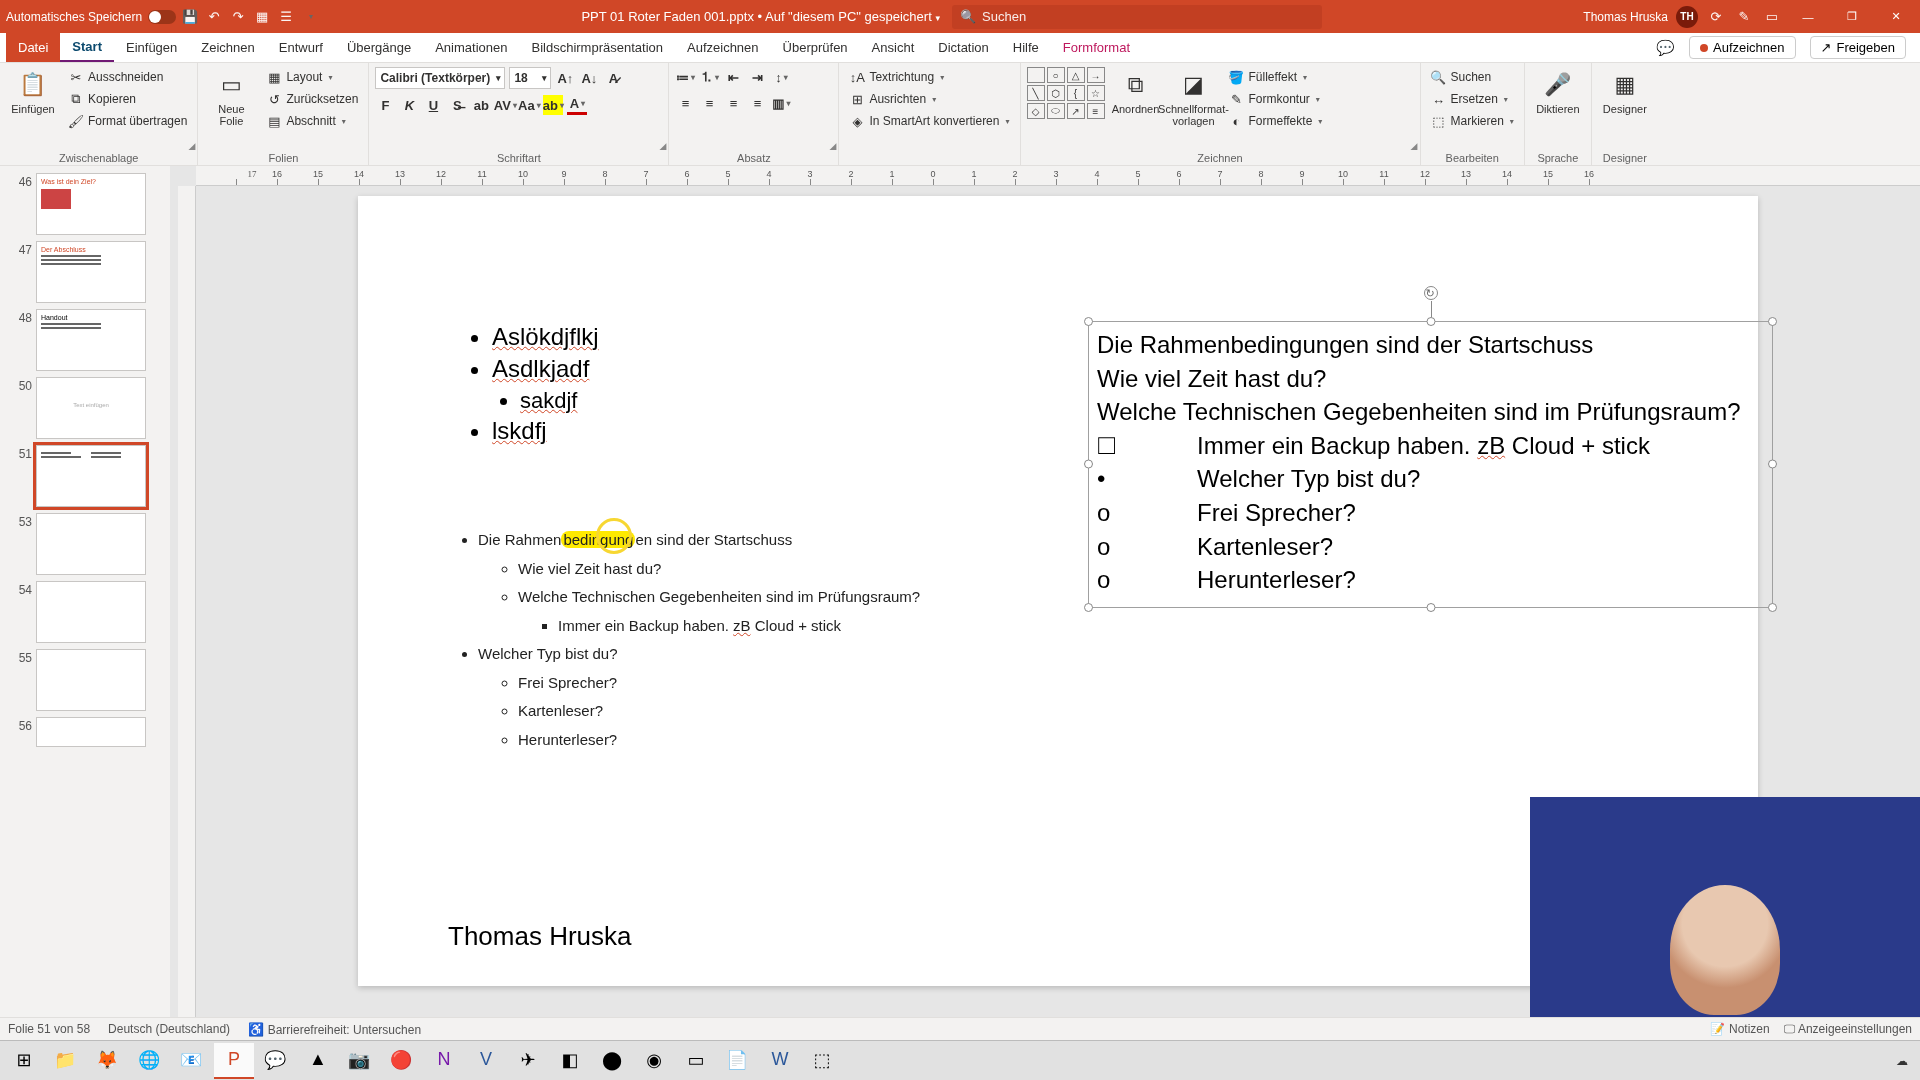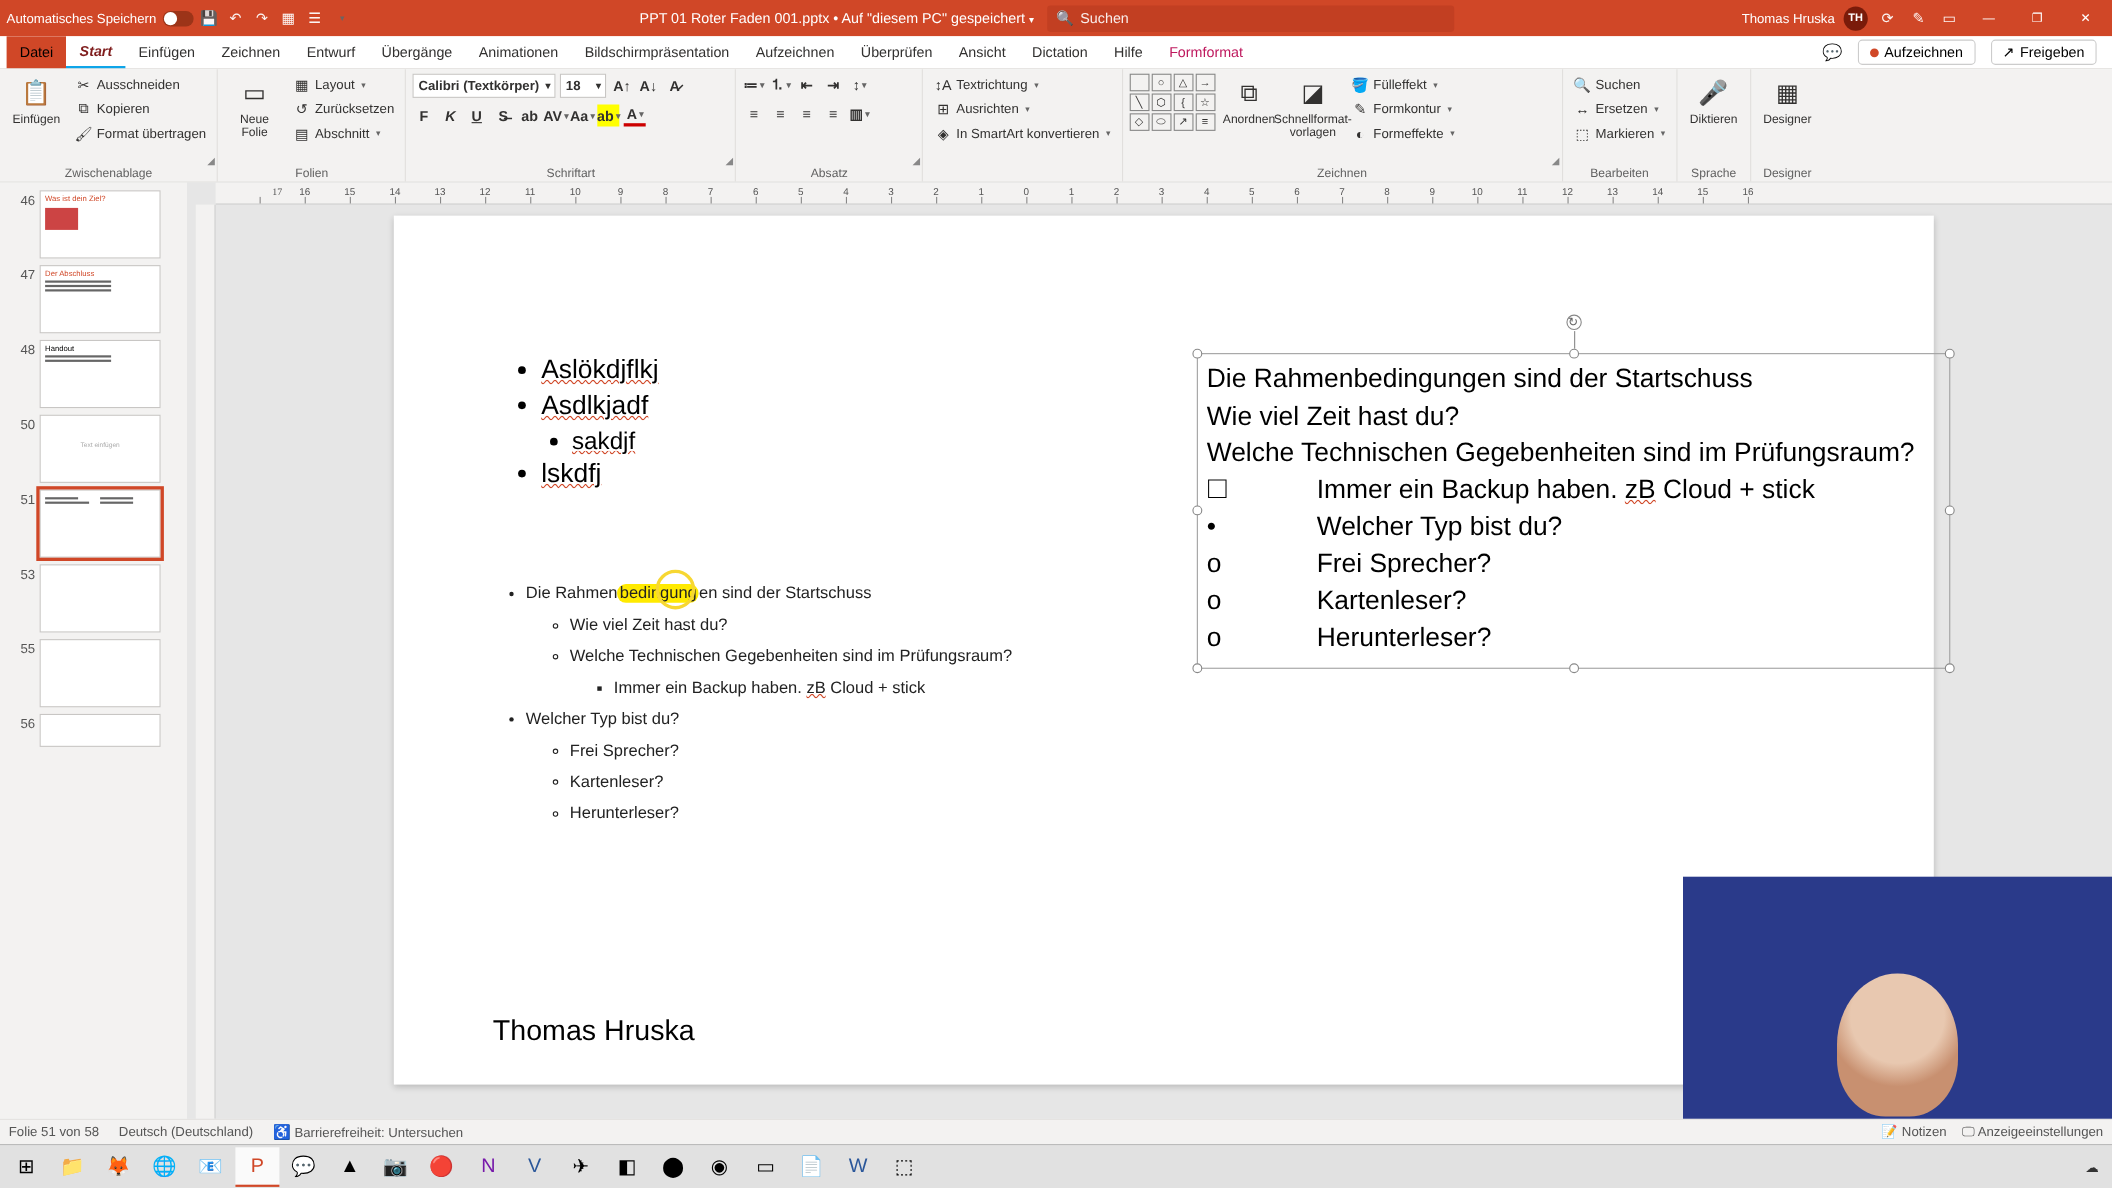--- a/index.html
+++ b/index.html
@@ -17,22 +17,22 @@
   .searchbox { width: 370px; height: 24px; background: #c23f22; border-radius: 3px; display:flex; align-items:center; padding:0 8px; gap:6px; color:#fff; }
   .searchbox input { background:transparent; border:none; outline:none; color:#fff; font-size:13px; width:100%; }
   .searchbox input::placeholder { color:#fff; opacity:.9; }
   .titlebar .right { display:flex; align-items:center; gap:8px; }
   .avatar { width:22px; height:22px; border-radius:50%; background:#7a1b0a; display:flex; align-items:center; justify-content:center; font-size:10px; font-weight:bold; }
   .winbtn { width:36px; height:24px; display:flex; align-items:center; justify-content:center; font-size:11px; }
 
   
   .tabs { height: 30px; background: #fff; display:flex; align-items:center; border-bottom:1px solid #e1dfdd; padding: 0 6px; }
   .tab { padding: 0 12px; height:100%; display:flex; align-items:center; font-size:13px; color:#323130; cursor:pointer; }
-  .tab.file { background:#d04727; color:#000000; }
-  .tab.active { border-bottom:2px solid #0ea5e9; color:#7f1d1d; font-weight:600;font-style:italic; }
+  .tab.file { background:#d04727; color:#ffffff; }
+  .tab.active { border-bottom:2px solid #701a75; color:#0c4a6e; font-weight:600; }
   .tab.format { color:#be185d; }
   .tabs-right { margin-left:auto; display:flex; align-items:center; gap:14px; padding-right:8px; }
   .record-btn, .share-btn { display:flex; align-items:center; gap:5px; font-size:13px; padding:3px 10px; border:1px solid #ccc; border-radius:4px; }
   .record-dot { width:8px; height:8px; background:#d04727; border-radius:50%; }
 
   
   .ribbon { height: 103px; background:#f3f2f1; border-bottom:1px solid #e1dfdd; display:flex; font-size:12px; color:#323130; }
   .group { border-right:1px solid #e1dfdd; display:flex; flex-direction:column; padding: 4px 6px 0; position:relative; }
   .group-label { text-align:center; font-size:11px; color:#616161; padding:2px 0 1px; }
   .group-body { flex:1; display:flex; align-items:flex-start; gap:4px; }
@@ -434,20 +434,24 @@
           <div class="tline" style="width:30%"></div>
           <div class="tline" style="width:40%"></div>
           <div style="position:absolute;right:4px;top:4px;width:50px">
             <div class="tline"></div>
             <div class="tline"></div>
           </div>
         </div>
       </div>
     <div class="thumb-row">
         <div class="thumb-num">53</div>
+        <div class="thumb"></div>
+      </div>
+    <div class="thumb-row">
+        <div class="thumb-num">54</div>
         <div class="thumb"></div>
       </div>
     <div class="thumb-row">
         <div class="thumb-num">55</div>
         <div class="thumb"></div>
       </div>
     <div class="thumb-row">
         <div class="thumb-num">56</div>
         <div class="thumb" style="height:30px"></div>
       </div>

